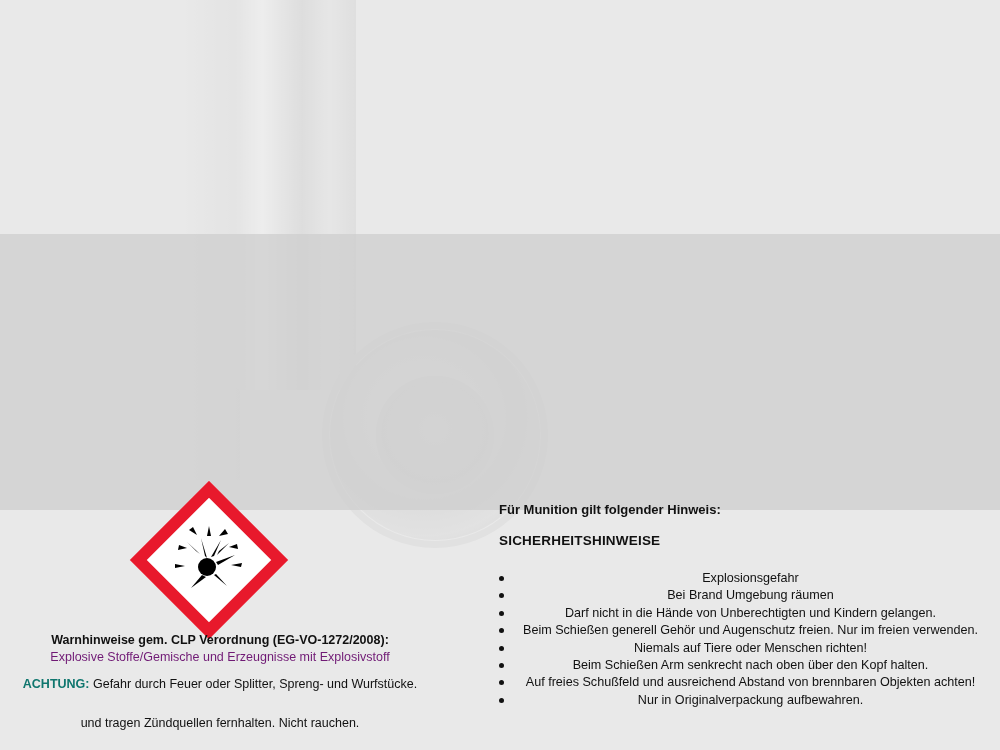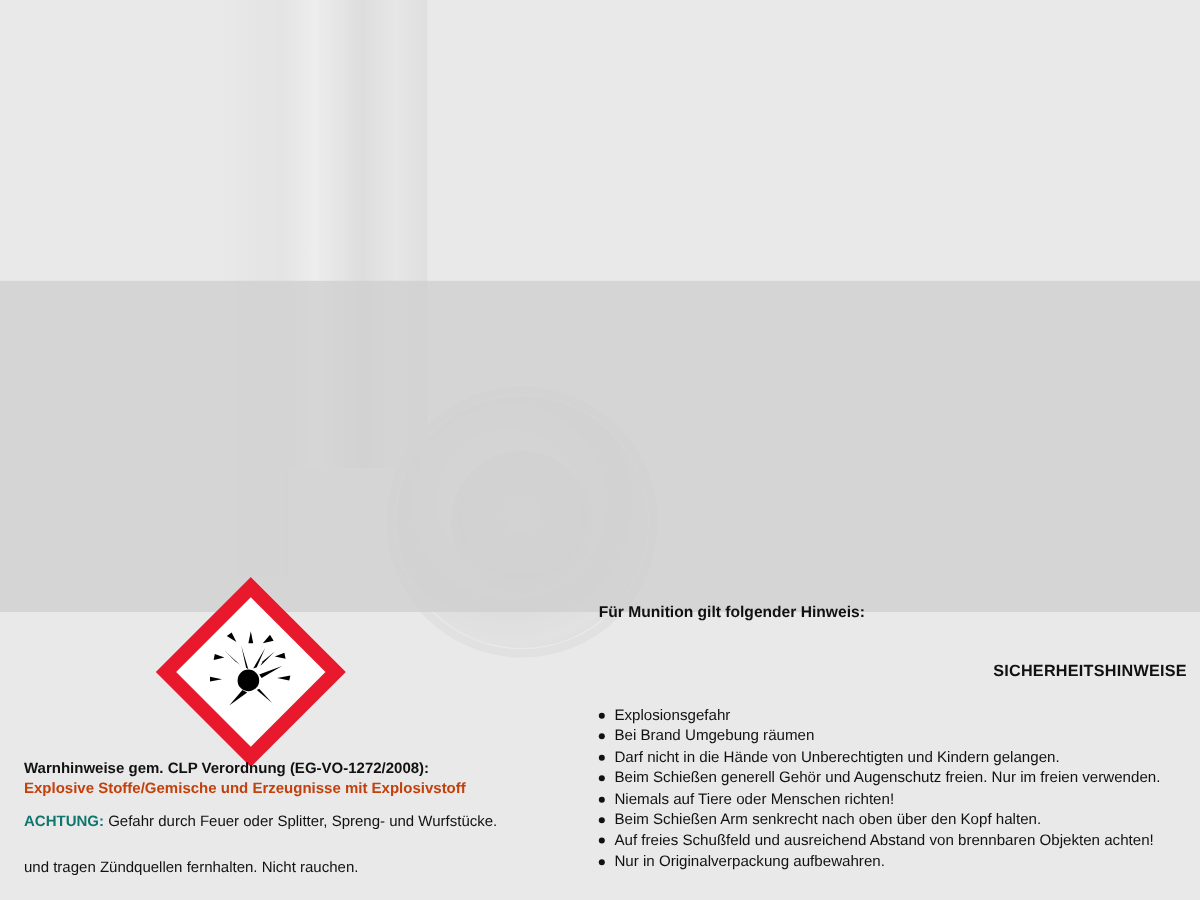--- a/index.html
+++ b/index.html
@@ -120,32 +120,33 @@
     width: 84px;
     height: 84px;
   }
 
   
   .left-text {
     position: absolute;
     left: 20px;
     top: 398px;
     width: 400px;
+    text-align: center;
     color: #111;
     font-size: 12.5px;
     line-height: 16px;
   }
   .left-text .title {
     font-weight: bold;
     color: #111;
     margin-bottom: 1px;
   }
   .left-text .hazard {
-    font-weight: bold;
-    color: #c2410c;
+    font-weight: normal;
+    color: #701a75;
     margin-bottom: 11px;
   }
   .left-text .attention-label {
     font-weight: bold;
     color: #0f766e;
   }
   .left-text .attention-body {
     color: #111;
     margin-top: 23px;
   }
@@ -154,40 +155,40 @@
   .right-text {
     position: absolute;
     left: 499px;
     top: 268px;
     width: 490px;
     color: #111;
   }
   .right-text .lead {
     font-weight: bold;
     font-size: 13px;
-    margin: 0 0 34px 0;
+    margin: 0 0 16px 0;
   }
   .right-text .subhead {
     font-weight: bold;
     font-size: 13.5px;
     letter-spacing: 0.2px;
     margin: 0 0 22px 0;
-    text-align: right;
   }
   .bullets {
     list-style: none;
     margin: 0;
     padding: 0;
     font-size: 12.6px;
     line-height: 17.4px;
   }
   .bullets li {
     position: relative;
     padding-left: 13px;
     white-space: nowrap;
+    text-align: center;
   }
   .bullets li .dot {
     position: absolute;
     left: 0;
     top: 6px;
     width: 5px;
     height: 5px;
     border-radius: 50%;
     background: #111;
   }

